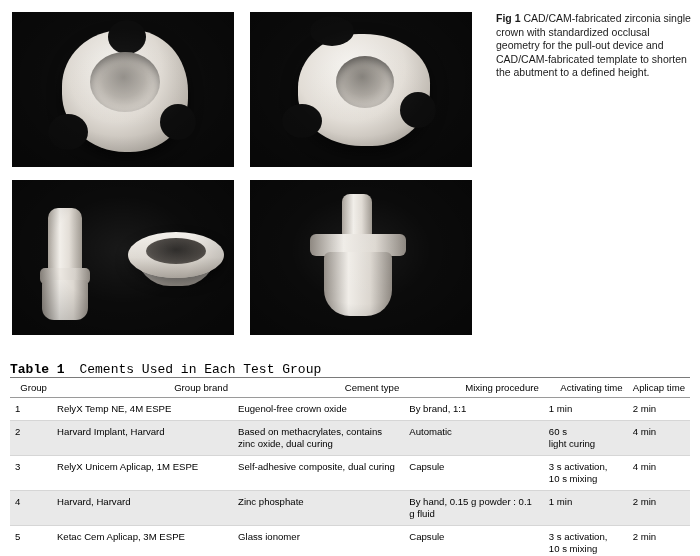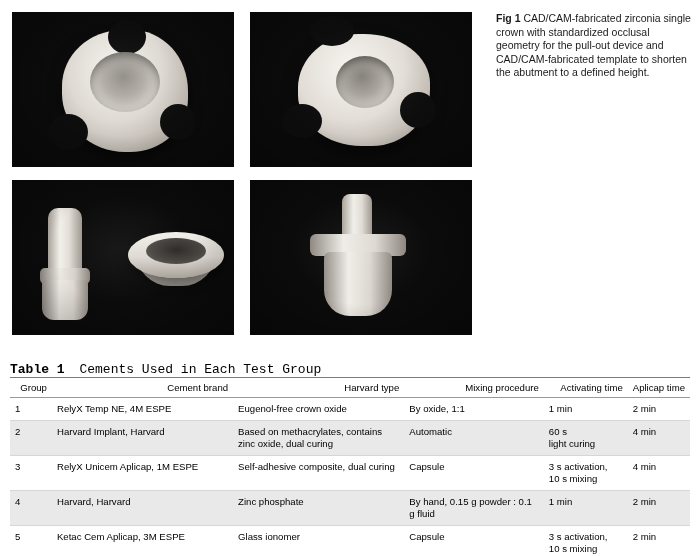--- a/index.html
+++ b/index.html
@@ -267,33 +267,33 @@
       <col class="c-group">
       <col class="c-brand">
       <col class="c-type">
       <col class="c-mix">
       <col class="c-act">
       <col class="c-cure">
     </colgroup>
     <thead>
       <tr>
         <th class="center">Group</th>
-        <th class="center">Cement brand</th>
-        <th class="center">Harvard type</th>
+        <th class="center">Group brand</th>
+        <th class="center">Cement type</th>
         <th class="center">Mixing procedure</th>
         <th class="center">Activating time</th>
         <th class="center">Aplicap time</th>
       </tr>
     </thead>
     <tbody>
       <tr>
         <td class="left">1</td>
         <td class="left">RelyX Temp NE, 4M ESPE</td>
         <td class="left">Eugenol-free crown oxide</td>
-        <td class="left">By oxide, 1:1</td>
+        <td class="left">By brand, 1:1</td>
         <td class="left">1 min</td>
         <td class="left">2 min</td>
       </tr>
       <tr class="alt">
         <td class="left">2</td>
         <td class="left">Harvard Implant, Harvard</td>
         <td class="left">Based on methacrylates, contains zinc oxide, dual curing</td>
         <td class="left">Automatic</td>
         <td class="left">60 s<br>light curing</td>
         <td class="left">4 min</td>

